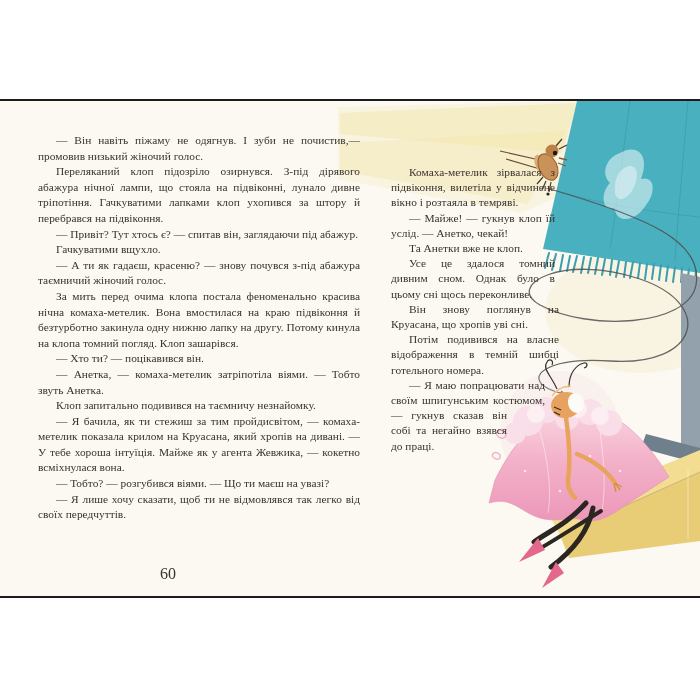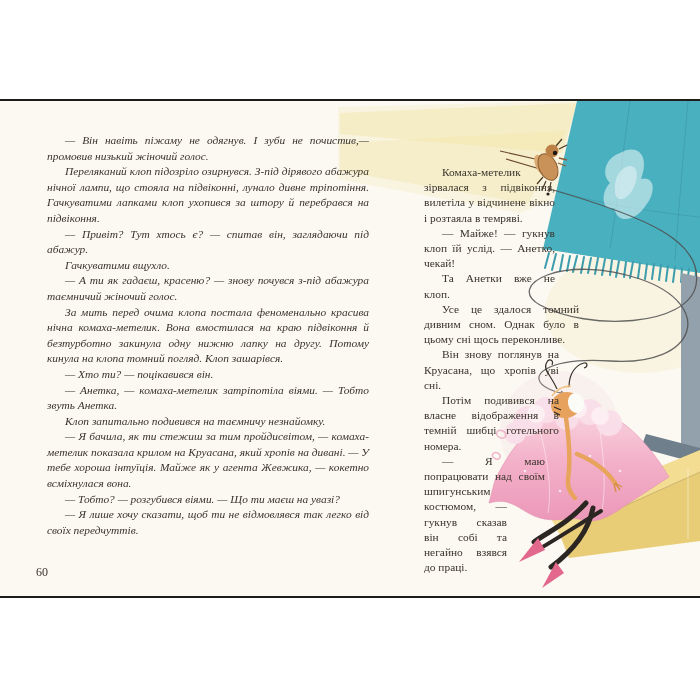--- a/index.html
+++ b/index.html
@@ -13,26 +13,26 @@
     background:#fbf9f1;
     border-top:2px solid #1e1c1a;
     border-bottom:2px solid #1e1c1a;
   }
   .art{position:absolute;left:0;top:0;width:700px;height:495px;z-index:1;}
   .textcol{position:absolute;z-index:2;color:#3a332c;}
   .textcol p{
     margin:0;text-indent:18px;text-align:justify;
     font-size:11.4px;line-height:15.6px;
   }
-  .left-text{left:47px;top:32px;width:322px;font-style:italic;}
+  .left-text{left:38px;top:32px;width:322px;}
   .right-text{left:391px;top:64px;width:188px;}
-  .right-text p{line-height:15.2px;margin-left:33px;}
+  .right-text p{line-height:15.2px;}
   .page-number{
     position:absolute;left:36px;top:464px;width:264px;z-index:2;
-    text-align:left;font-size:12px;color:#3a332c;
+    text-align:center;font-size:16px;color:#3a332c;
   }
   .wsp{float:right;clear:right;width:0;height:0;}
   .spA{width:24px;height:112px;}
   .spB{width:20px;height:80px;}
   .spC{width:34px;height:32px;}
   .spD{width:72px;height:95px;}
 </style>
 </head>
 <body>
 

